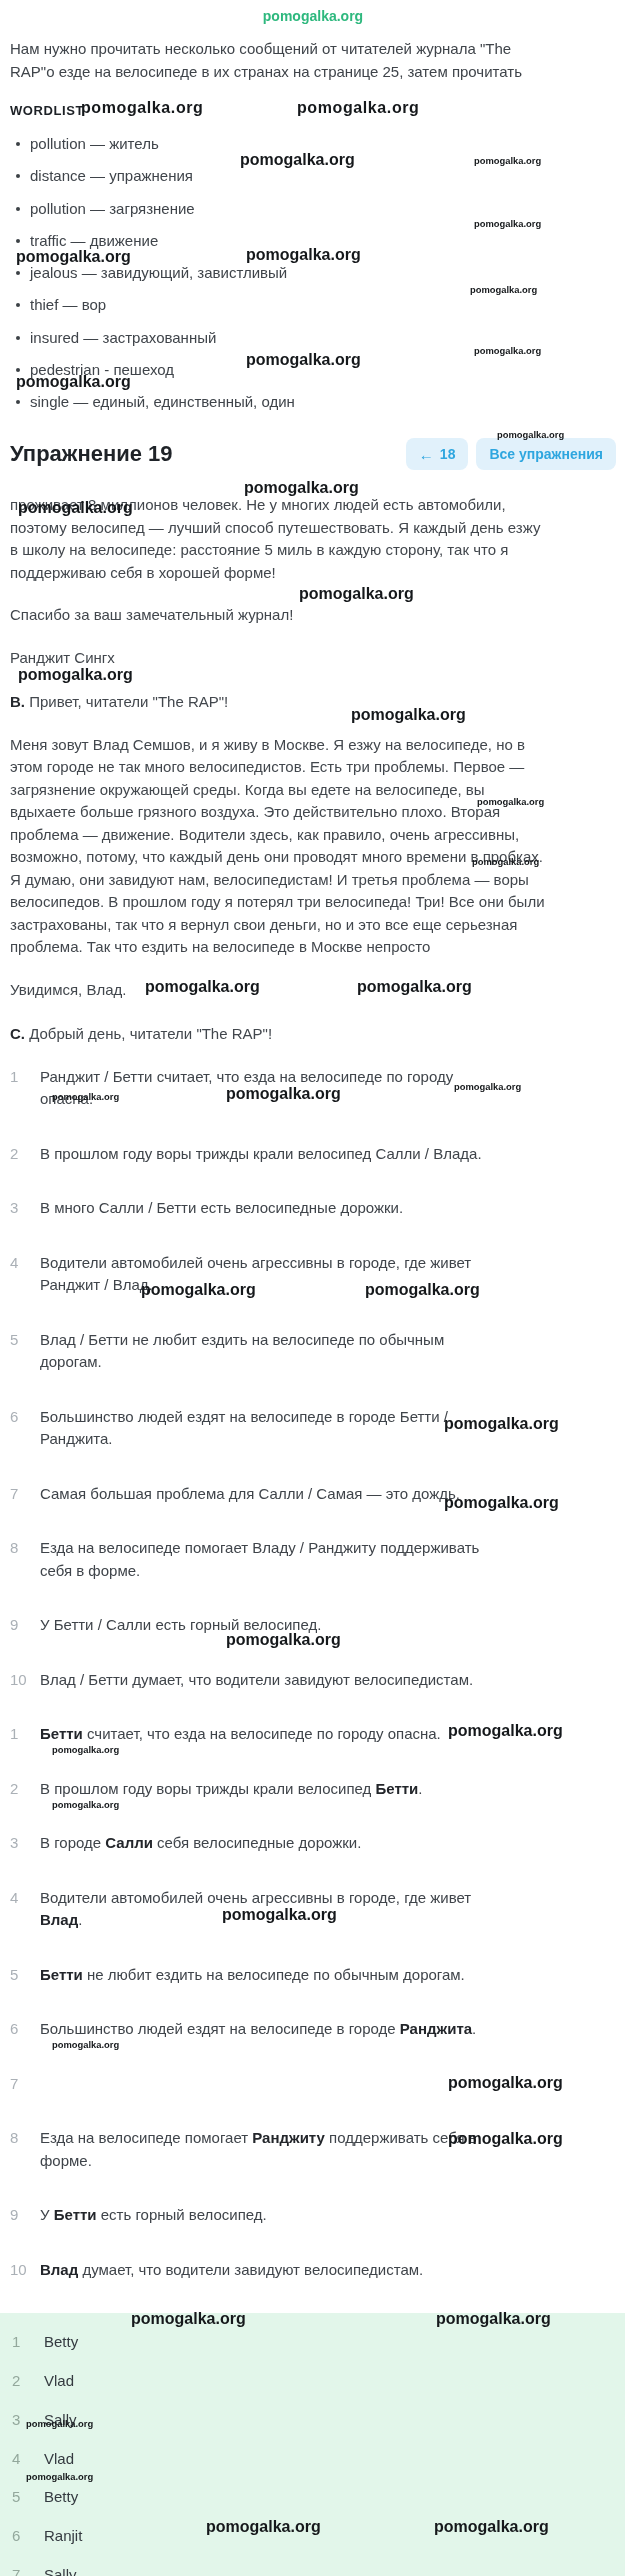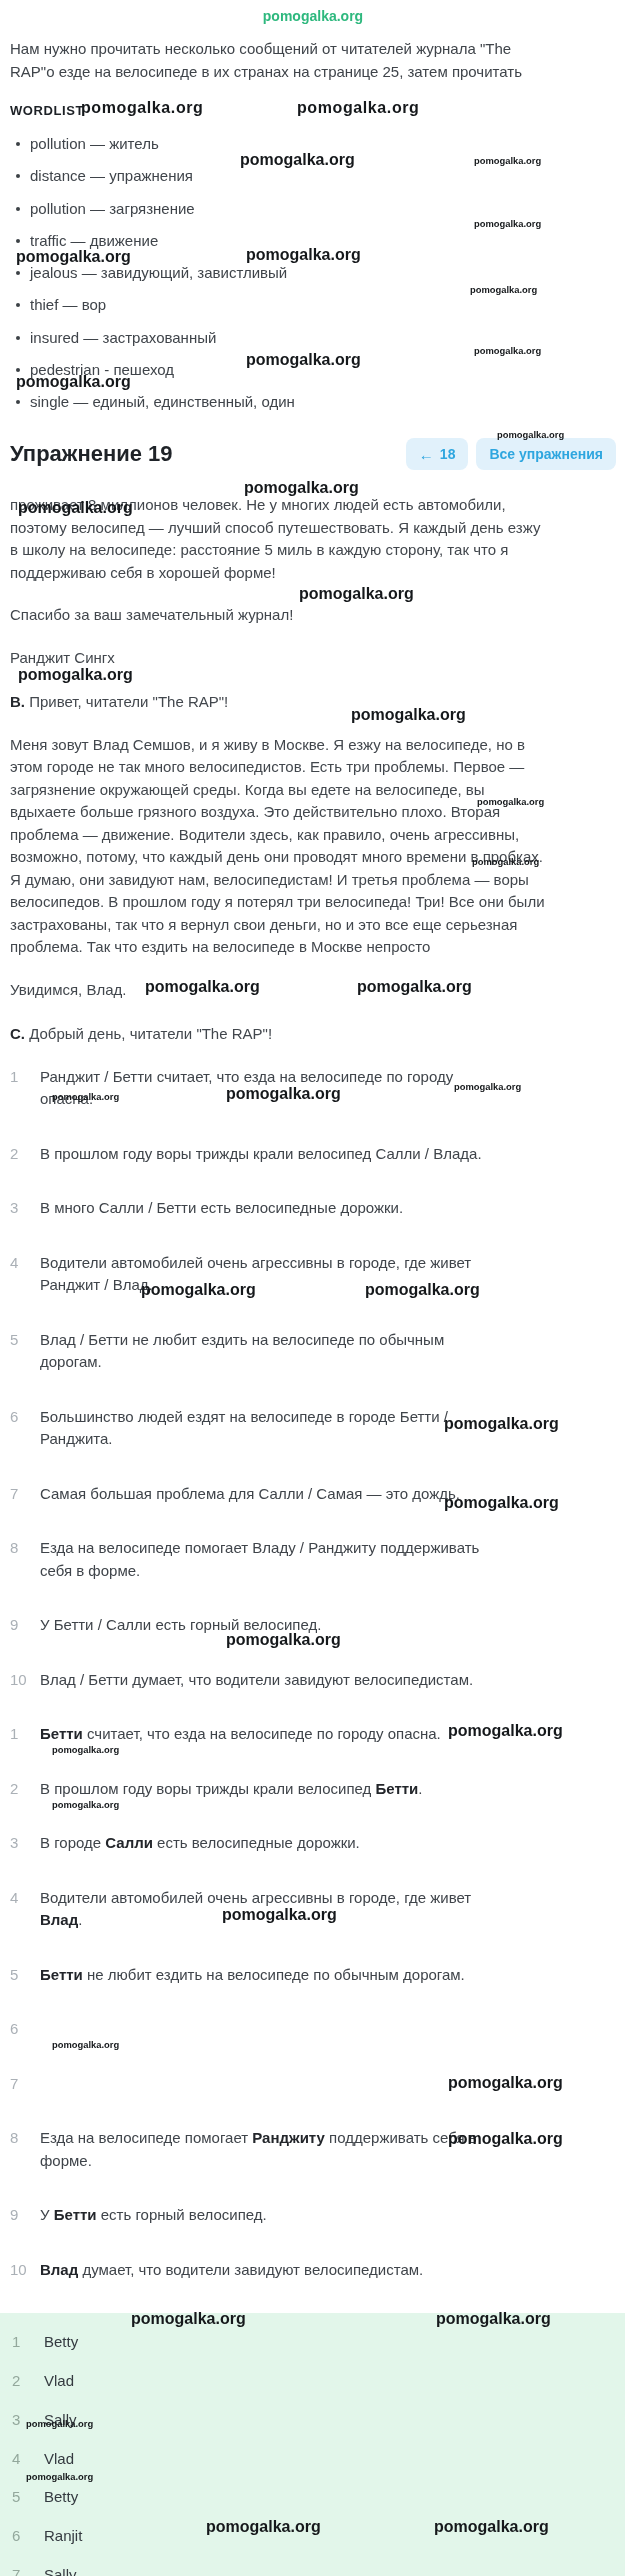--- a/index.html
+++ b/index.html
@@ -172,33 +172,34 @@
         <span class="wm small" style="left: 42px; top: 22px;">pomogalka.org</span>
         <span class="wm bold" style="left: 438px; top: 0px;">pomogalka.org</span>
       </div>
       <div class="num-row" style="position: relative;">
         <span class="num">2</span>
         <span class="row-text"><span>В прошлом году воры трижды крали велосипед </span><b>Бетти</b><span>.</span></span>
         <span class="wm small" style="left: 42px; top: 22px;">pomogalka.org</span>
       </div>
       <div class="num-row">
         <span class="num">3</span>
-        <span class="row-text"><span>В городе </span><b>Салли</b><span> есть велосипедные дорожки.</span></span>
+        <span class="row-text"><span>В городе </span><b>Салли</b><span> себя велосипедные дорожки.</span></span>
       </div>
       <div class="num-row" style="position: relative;">
         <span class="num">4</span>
         <span class="row-text"><span>Водители автомобилей очень агрессивны в городе, где живет </span><b>Влад</b><span>.</span></span>
         <span class="wm bold" style="left: 212px; top: 20px;">pomogalka.org</span>
       </div>
       <div class="num-row">
         <span class="num">5</span>
         <span class="row-text"><span></span><b>Бетти</b><span> не любит ездить на велосипеде по обычным дорогам.</span></span>
       </div>
       <div class="num-row" style="position: relative;">
         <span class="num">6</span>
+        <span class="row-text"><span>Большинство людей ездят на велосипеде в городе </span><b>Ранджита</b><span>.</span></span>
         <span class="wm small" style="left: 42px; top: 22px;">pomogalka.org</span>
       </div>
       <div class="num-row" style="position: relative;">
         <span class="num">7</span>
         <span class="wm bold" style="left: 438px; top: 2px;">pomogalka.org</span>
       </div>
       <div class="num-row" style="position: relative;">
         <span class="num">8</span>
         <span class="row-text"><span>Езда на велосипеде помогает </span><b>Ранджиту</b><span> поддерживать себя в форме.</span></span>
         <span class="wm bold" style="left: 438px; top: 4px;">pomogalka.org</span>

